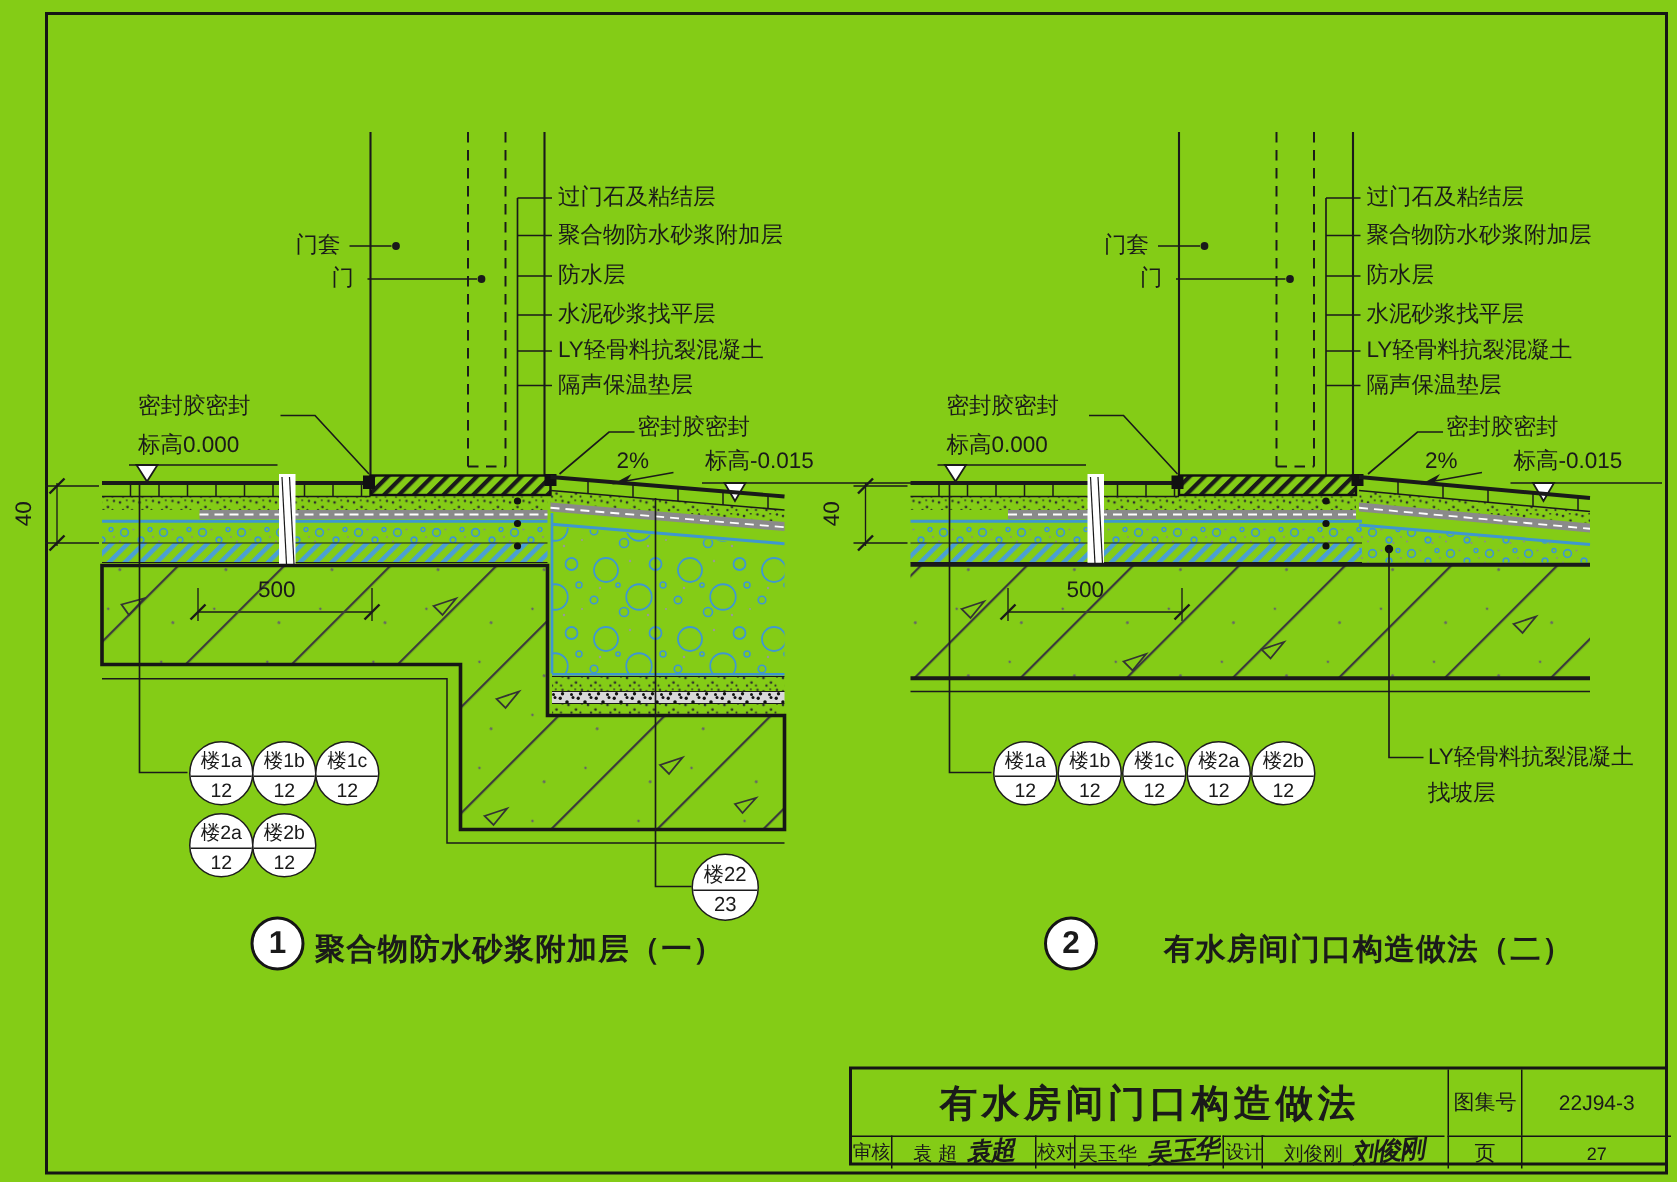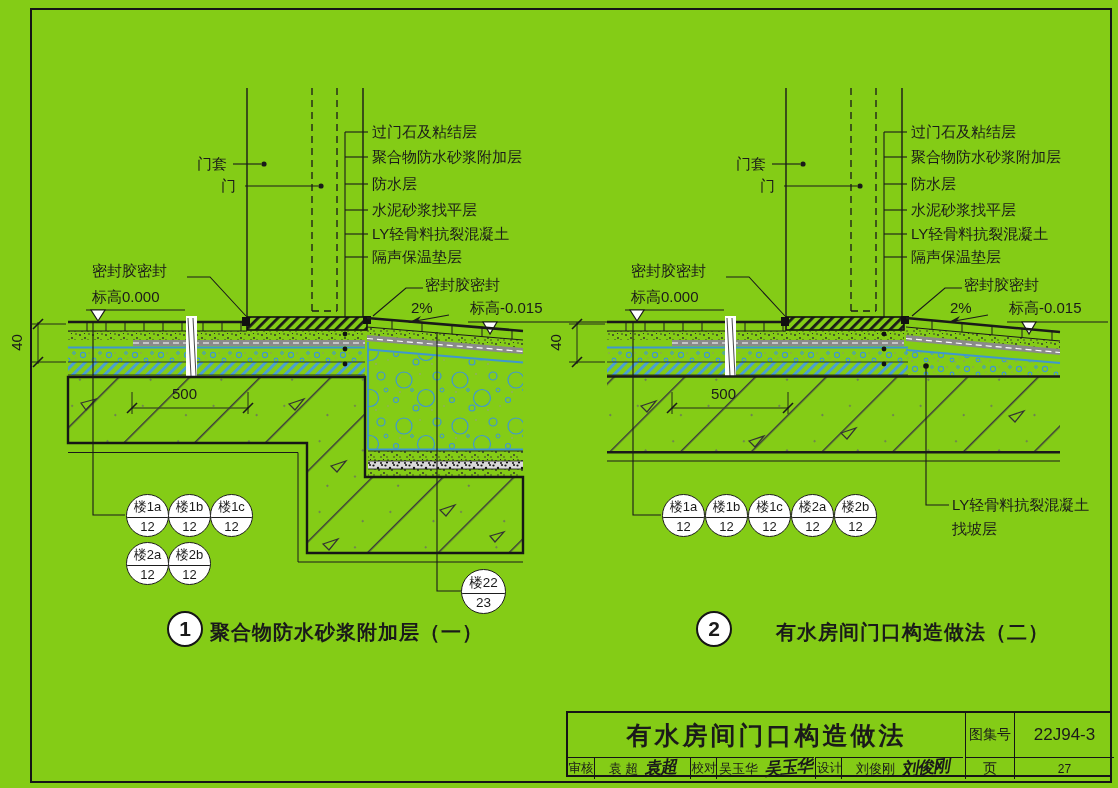--- a/index.html
+++ b/index.html
@@ -380,21 +380,21 @@
   <div class="caption" style="left:776px;top:619px">有水房间门口构造做法（二）</div>
 
   <div class="tb">
     <div class="cell r1" style="left:0;width:397px">
       <span class="tb-title">有水房间门口构造做法</span>
     </div>
     <div class="cell r1 bl" style="left:397px;width:49px">
       <span class="lab" style="font-size:14px">图集号</span>
     </div>
     <div class="cell r1 bl" style="left:446px;width:100px">
-      <span style="font-size:17px">22J94-3</span>
+      <span style="font-size:14px">22J94-3</span>
     </div>
     <div class="cell r2" style="left:0;width:26px">
       <span class="lab">审核</span>
     </div>
     <div class="cell r2 bl" style="left:26px;width:96px">
       <span class="val">袁 超</span>
       <span class="sig">袁超</span>
     </div>
     <div class="cell r2 bl" style="left:122px;width:27px">
       <span class="lab">校对</span>

